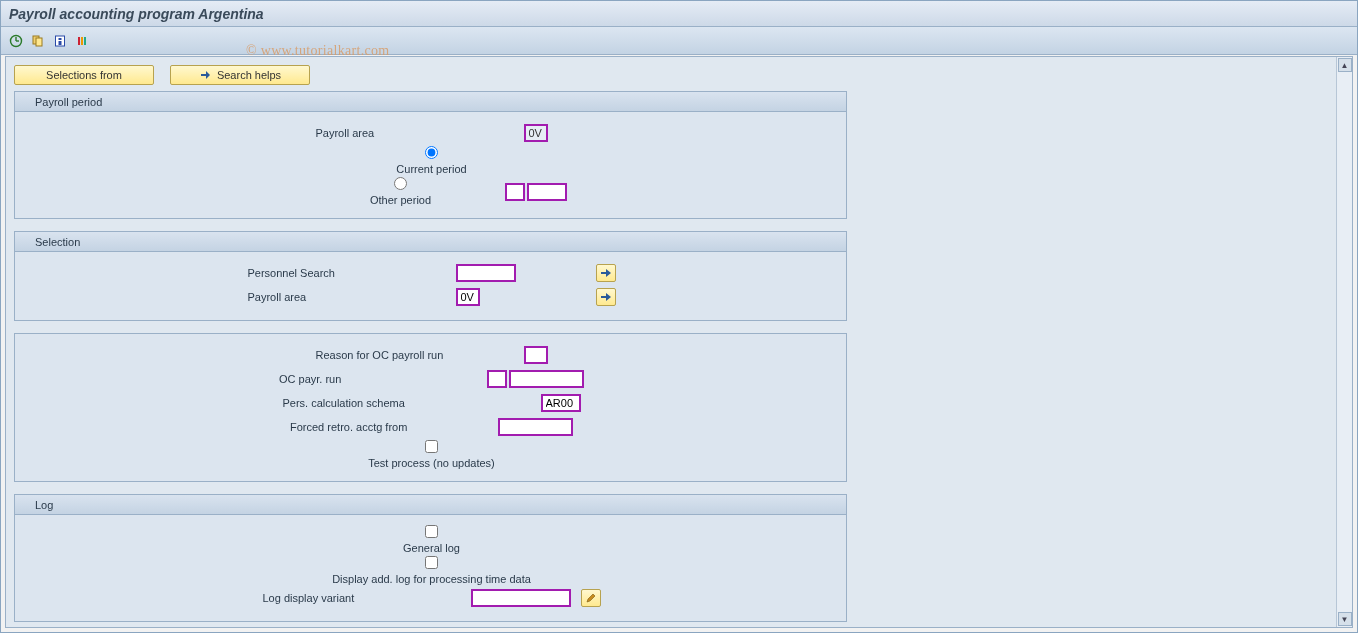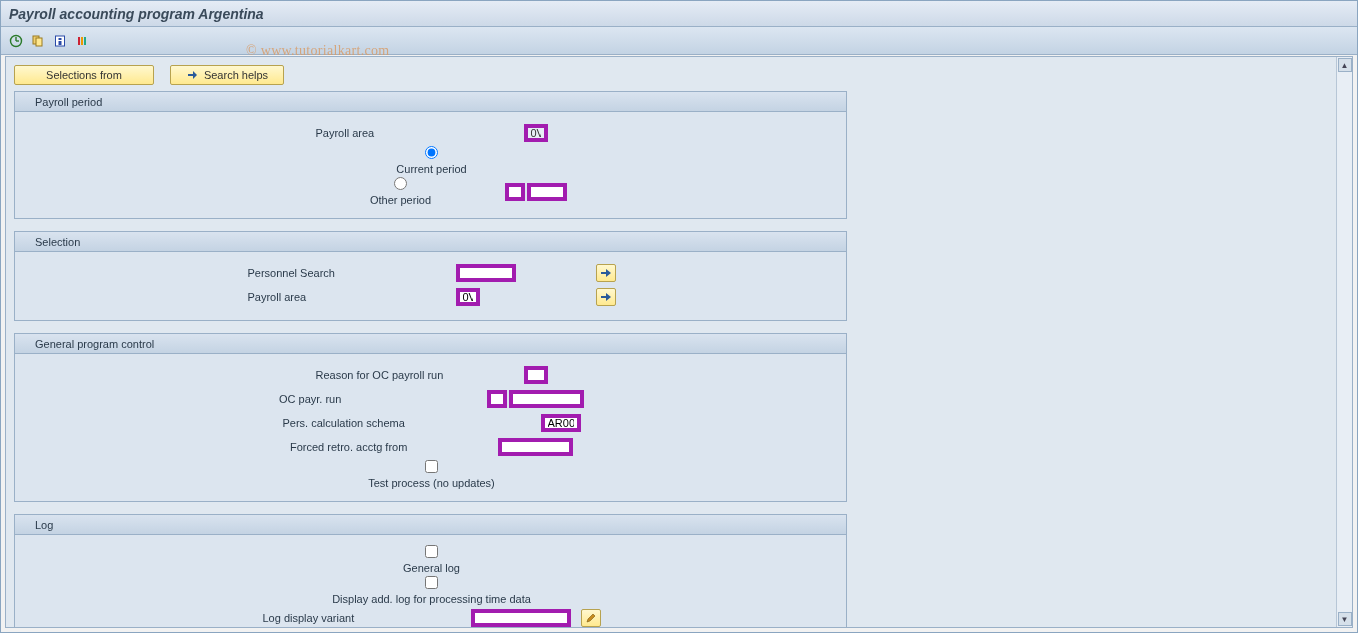--- a/index.html
+++ b/index.html
@@ -105,21 +105,21 @@
     border-radius: 2px;
     font-size: 11px;
     display: flex;
     align-items: center;
     justify-content: center;
     padding: 0 10px;
     cursor: pointer;
     color: #333;
   }
   .action-btn.wide { width: 140px; }
-  .action-btn.wide2 { width: 114px; }
+  .action-btn.wide2 { width: 140px; }
   .action-btn .arrow { width:12px;height:12px;margin-right:6px; }
 
   .group {
     border: 1px solid #9ab0c7;
     margin-bottom: 12px;
     background: #dce5ef;
     width: 833px;
   }
   .group-header {
     height: 20px;
@@ -145,21 +145,21 @@
     width: 210px;
     font-size: 11px;
     color: #2a3a4a;
     padding-left: 2px;
   }
   .form-label.radio, .form-label.check {
     display:flex;align-items:center;gap:4px;flex-direction:column;
   }
   input[type=text].txt {
     height: 18px;
-    border: 4px solid #a21caf;
+    border: 2px solid #a21caf;
     background: #fff;
     font-size: 11px;
     padding: 0 3px;
   }
   input[type=text].txt.ro {
     background: #e7eef5;
     color: #333;
   }
   .w20 { width: 20px; }
   .w24 { width: 24px; }
@@ -279,21 +279,20 @@
             <div class="mini-btn" style="margin-left:116px">
               <svg width="12" height="10" viewBox="0 0 12 10">
                   <path d="M1 4h5V1l5 4-5 4V6H1z" fill="#2a5a9a"></path>
                 </svg>
             </div>
           </div>
         </div>
       </div>
 
       <div class="group">
-        <div class="group-header">General program control</div>
         <div class="group-body">
           <div class="form-row">
             <span class="form-label">Reason for OC payroll run</span>
             <input type="text" class="txt w24" value="" style="">
           </div>
           <div class="form-row">
             <span class="form-label">OC payr. run</span>
             <input type="text" class="txt w20" style="margin-right: 2px;" value="">
             <input type="text" class="txt w70" value="" style="">
           </div>

